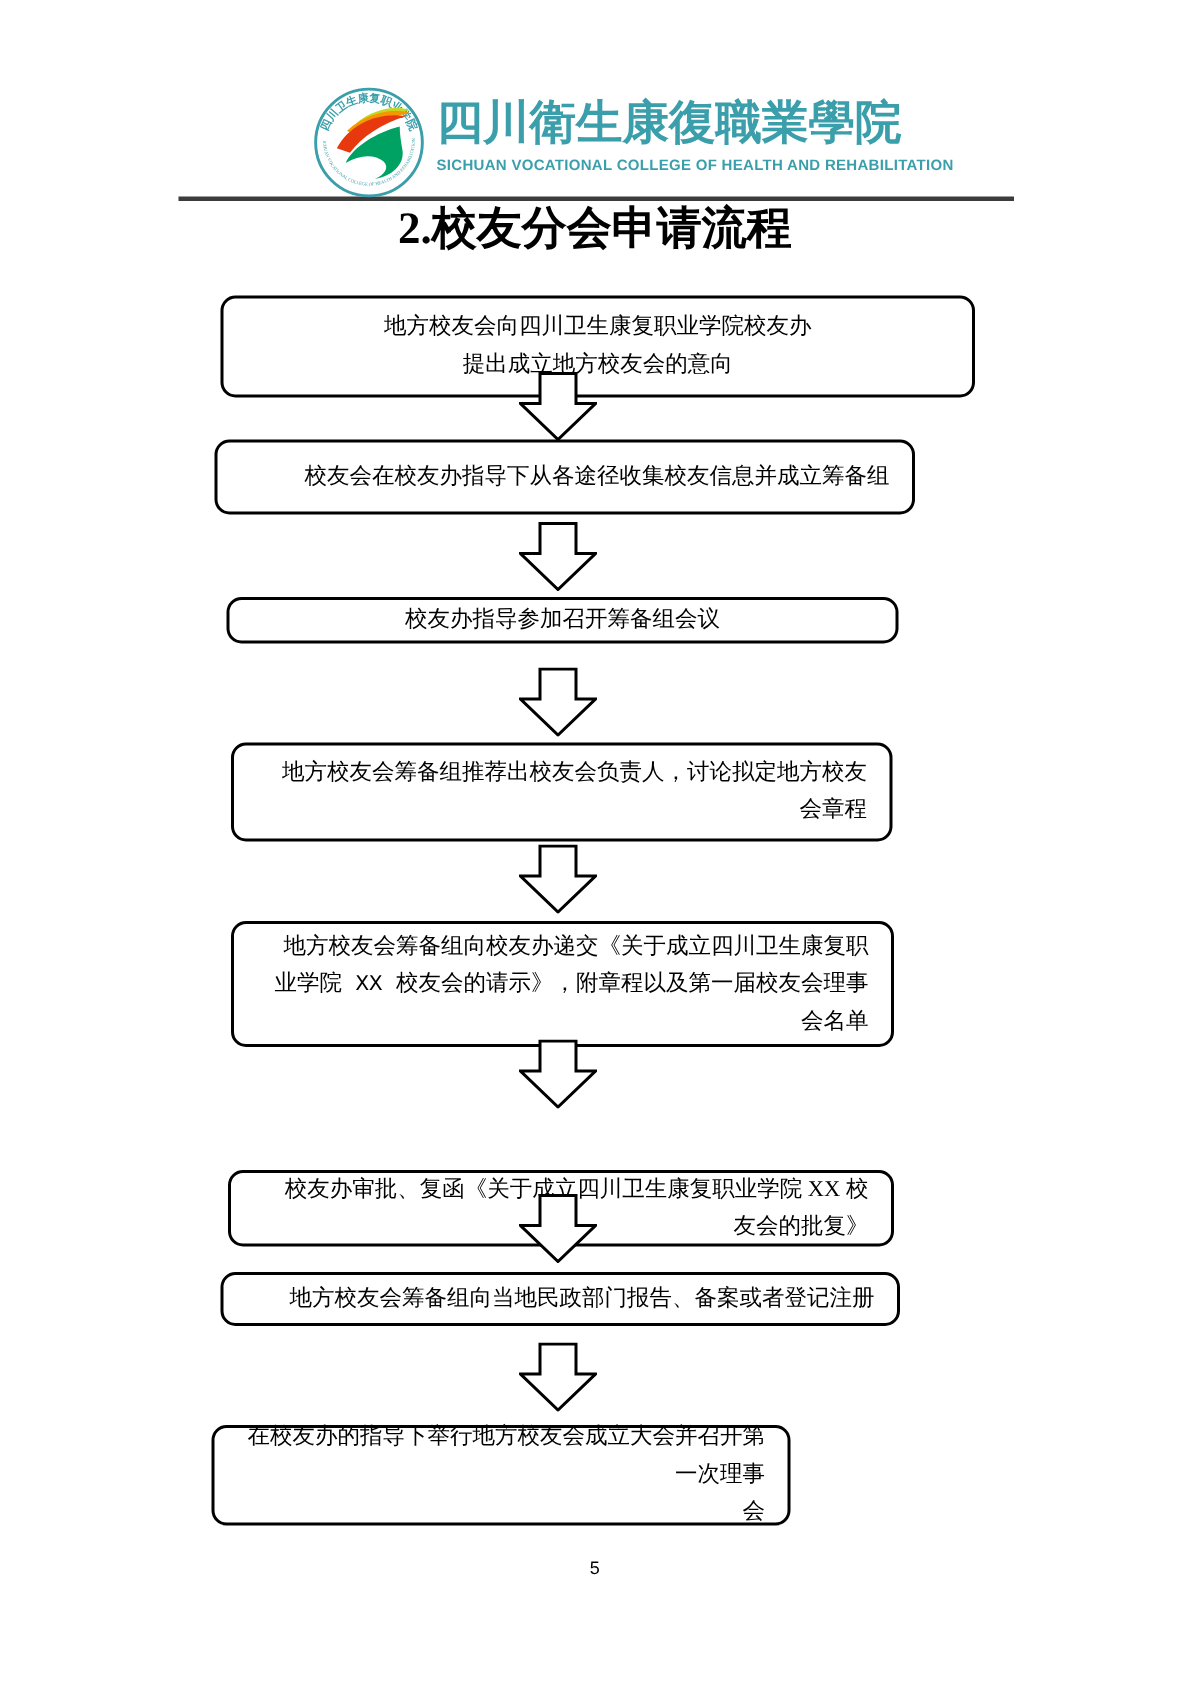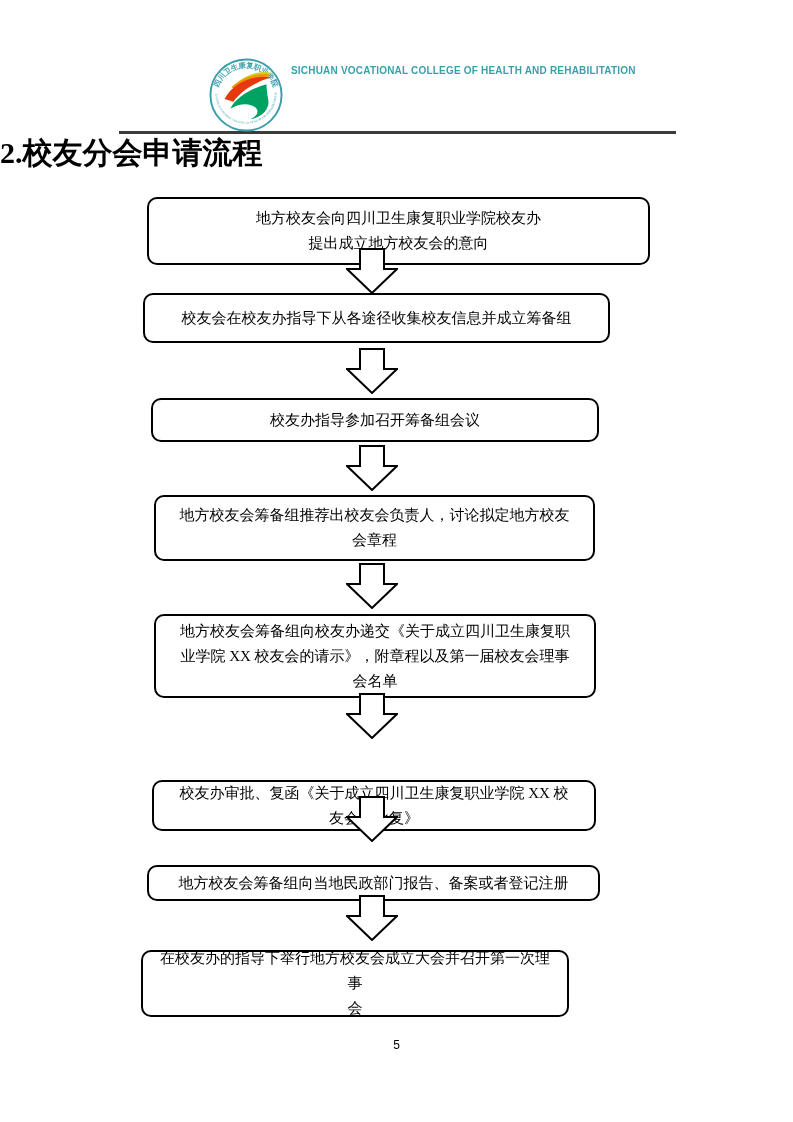--- a/index.html
+++ b/index.html
@@ -15,38 +15,38 @@
     letter-spacing:0px;white-space:nowrap;
   }
   .brand-en{
     font-family:"Liberation Sans","DejaVu Sans",sans-serif;
     font-size:10px;font-weight:bold;color:#3a9fab;letter-spacing:0.2px;
     margin-top:3px;white-space:nowrap;
   }
   .header-rule{position:absolute;left:119px;top:131px;width:557px;height:3px;background:#3c3c3c;}
   
   .page-title{
-    position:absolute;left:0;right:0;top:134px;margin:0;text-align:left;
+    position:absolute;left:0;right:0;top:134px;margin:0;text-align:center;
     font-size:30px;font-weight:bold;line-height:38px;
   }
   
   .box{
     position:absolute;border:2px solid #000;border-radius:10px;background:#fff;
     box-sizing:border-box;display:flex;flex-direction:column;justify-content:center;
     padding:2px 15px;font-size:15px;line-height:25px;white-space:pre-line;
-    text-align:center;
+    text-align:right;
   }
   .b1{left:147px;top:197px;width:503px;height:68px;text-align:center;}
   .b2{left:143px;top:293px;width:467px;height:50px;}
-  .b3{left:151px;top:398px;width:448px;height:44px;text-align:center;}
+  .b3{left:151px;top:398px;width:448px;height:31px;text-align:center;}
   .b4{left:154px;top:495px;width:441px;height:66px;font-family:Liberation Serif, serif;}
-  .b5{left:154px;top:614px;width:442px;height:84px;}
+  .b5{left:154px;top:614px;width:442px;height:84px;font-family:Liberation Mono, monospace;}
   .b6{left:152px;top:780px;width:444px;height:51px;}
-  .b7{left:147px;top:848px;width:453px;height:36px;margin-top:17px;}
-  .b8{left:141px;top:950px;width:428px;height:67px;}
+  .b7{left:147px;top:848px;width:453px;height:36px;}
+  .b8{left:141px;top:950px;width:386px;height:67px;}
   .arrow{position:absolute;left:346px;width:52px;height:46px;}
   .a1{top:248px}.a2{top:348px}.a3{top:445px}.a4{top:563px}
   .a5{top:693px}.a6{top:796px}.a7{top:895px}
   
   .page-number{
     position:absolute;left:0;right:0;top:1038px;text-align:center;
     font-family:"Liberation Sans","DejaVu Sans",sans-serif;font-size:12px;
   }
 </style>
 </head>
@@ -70,20 +70,21 @@
     </text>
     <g>
       <path d="M30,26 C42,16 58,13 67,17 C57,18 46,22 38,28 Z" fill="#c3d825"></path>
       <path d="M24,31 C38,18 58,15 67,19 C54,21 40,27 31,35 Z" fill="#f39800"></path>
       <path d="M17,43 C26,26 46,18 64,21 C48,26 34,35 26,46 Z" fill="#e8380d"></path>
       <path d="M60,28 C44,32 28,42 23,53 C33,47 43,47 49,52 C53,56 50,61 43,64 C55,62 63,54 62,45 C61,39 60,33 60,28 Z" fill="#00a263"></path>
     </g>
   </svg>
 
   <div class="brand">
+    <div class="brand-zh">四川衛生康復職業學院</div>
     <div class="brand-en">SICHUAN VOCATIONAL COLLEGE OF HEALTH AND REHABILITATION</div>
   </div>
 
   <h1 class="page-title">2.校友分会申请流程</h1>
 
   <main>
     <div class="box b1">地方校友会向四川卫生康复职业学院校友办
 提出成立地方校友会的意向</div>
     <div class="box b2">校友会在校友办指导下从各途径收集校友信息并成立筹备组</div>
     <div class="box b3">校友办指导参加召开筹备组会议</div>

